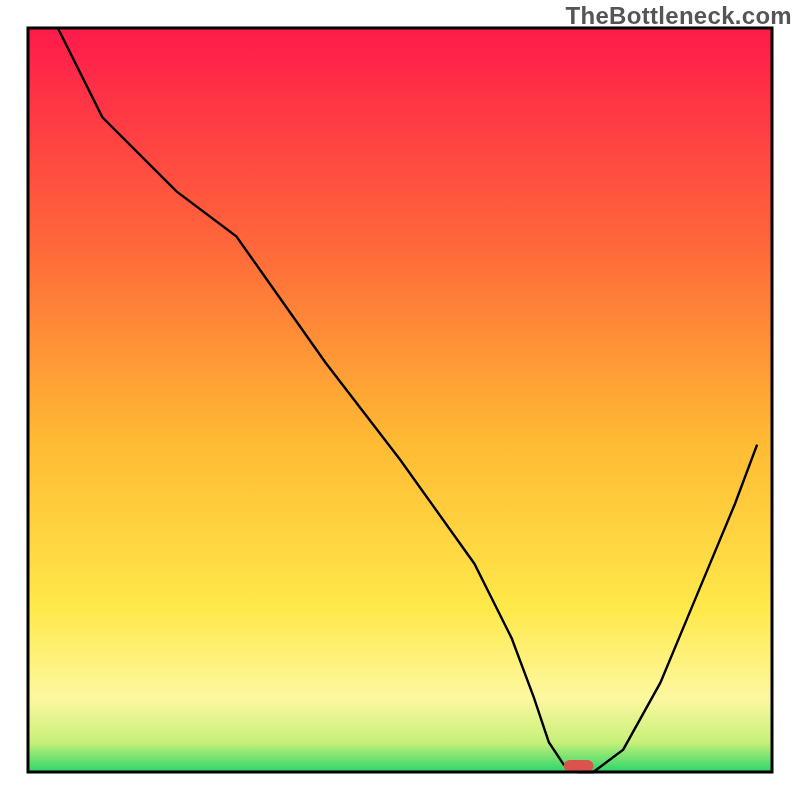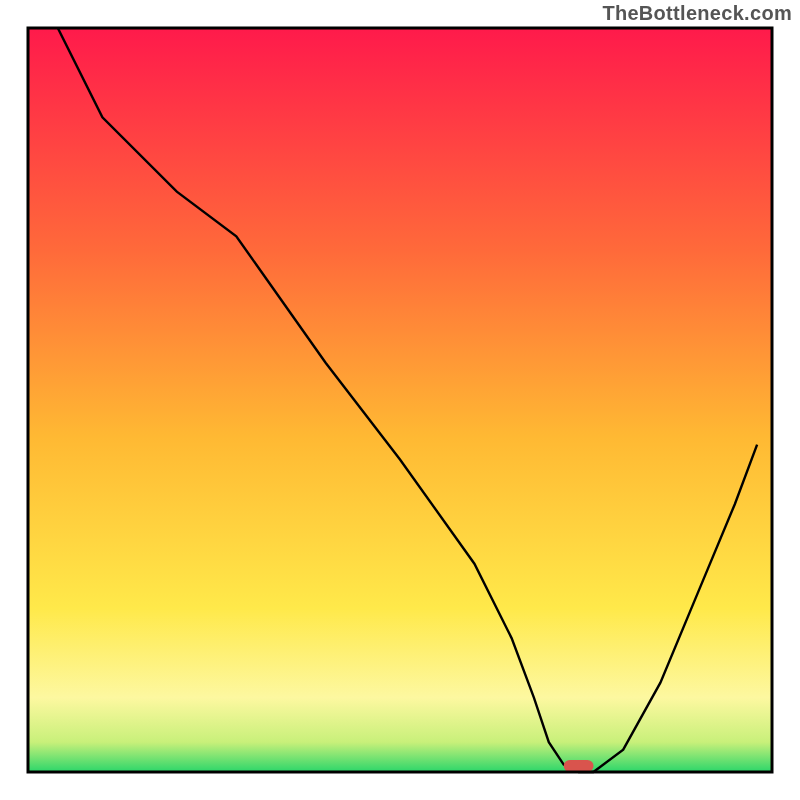--- a/index.html
+++ b/index.html
@@ -12,21 +12,21 @@
   }
   .container {
     position: relative;
     width: 800px;
     height: 800px;
   }
   .watermark {
     position: absolute;
     top: 2px;
     right: 8px;
-    font-size: 20px;
+    font-size: 24px;
     font-weight: bold;
     color: #555555;
     letter-spacing: 0.3px;
     z-index: 10;
   }
   svg {
     position: absolute;
     top: 0;
     left: 0;
   }

